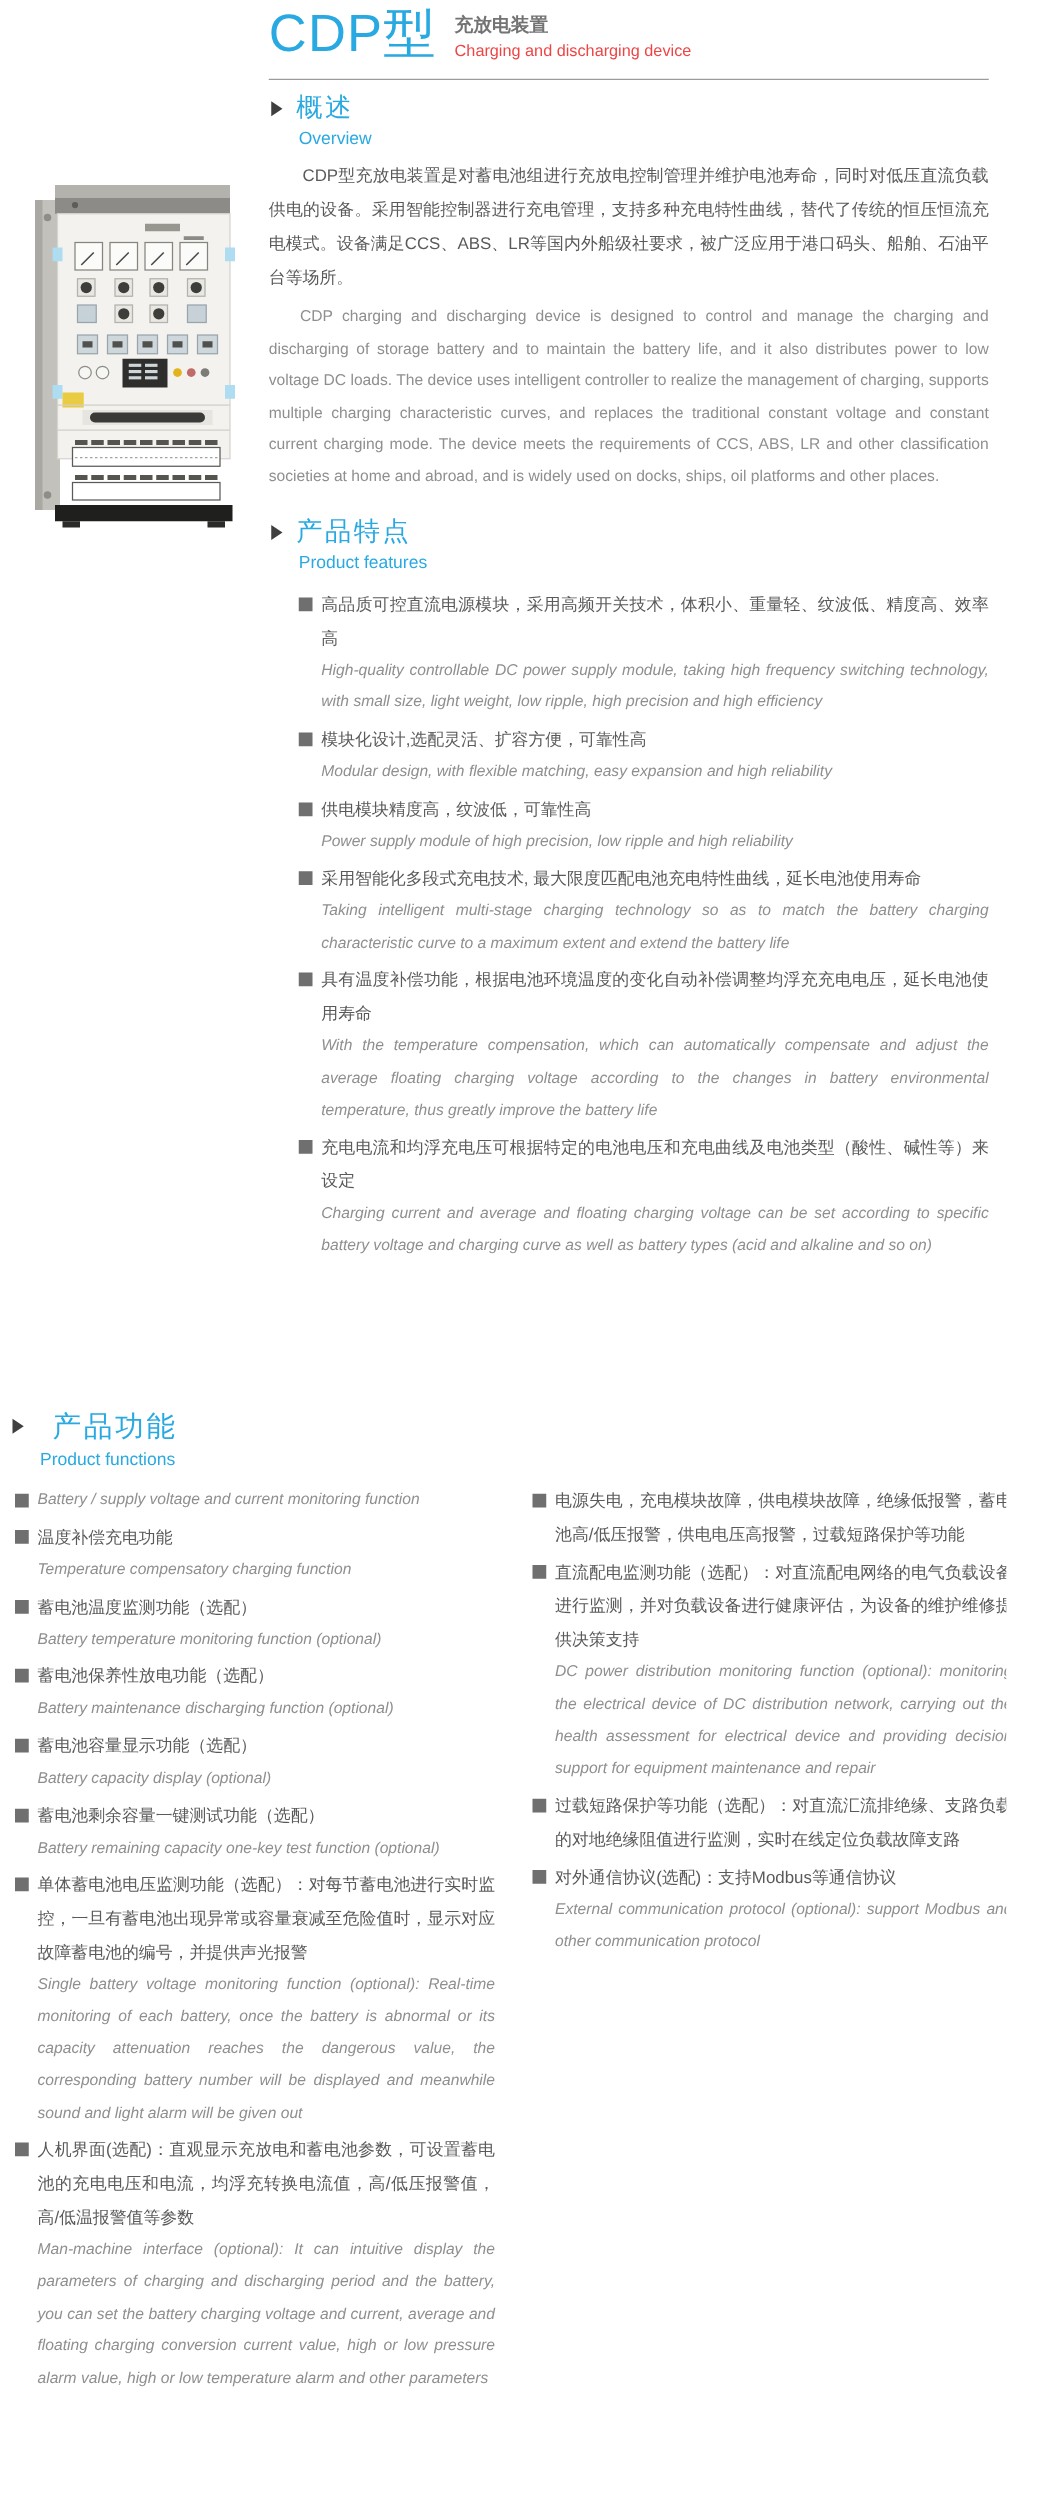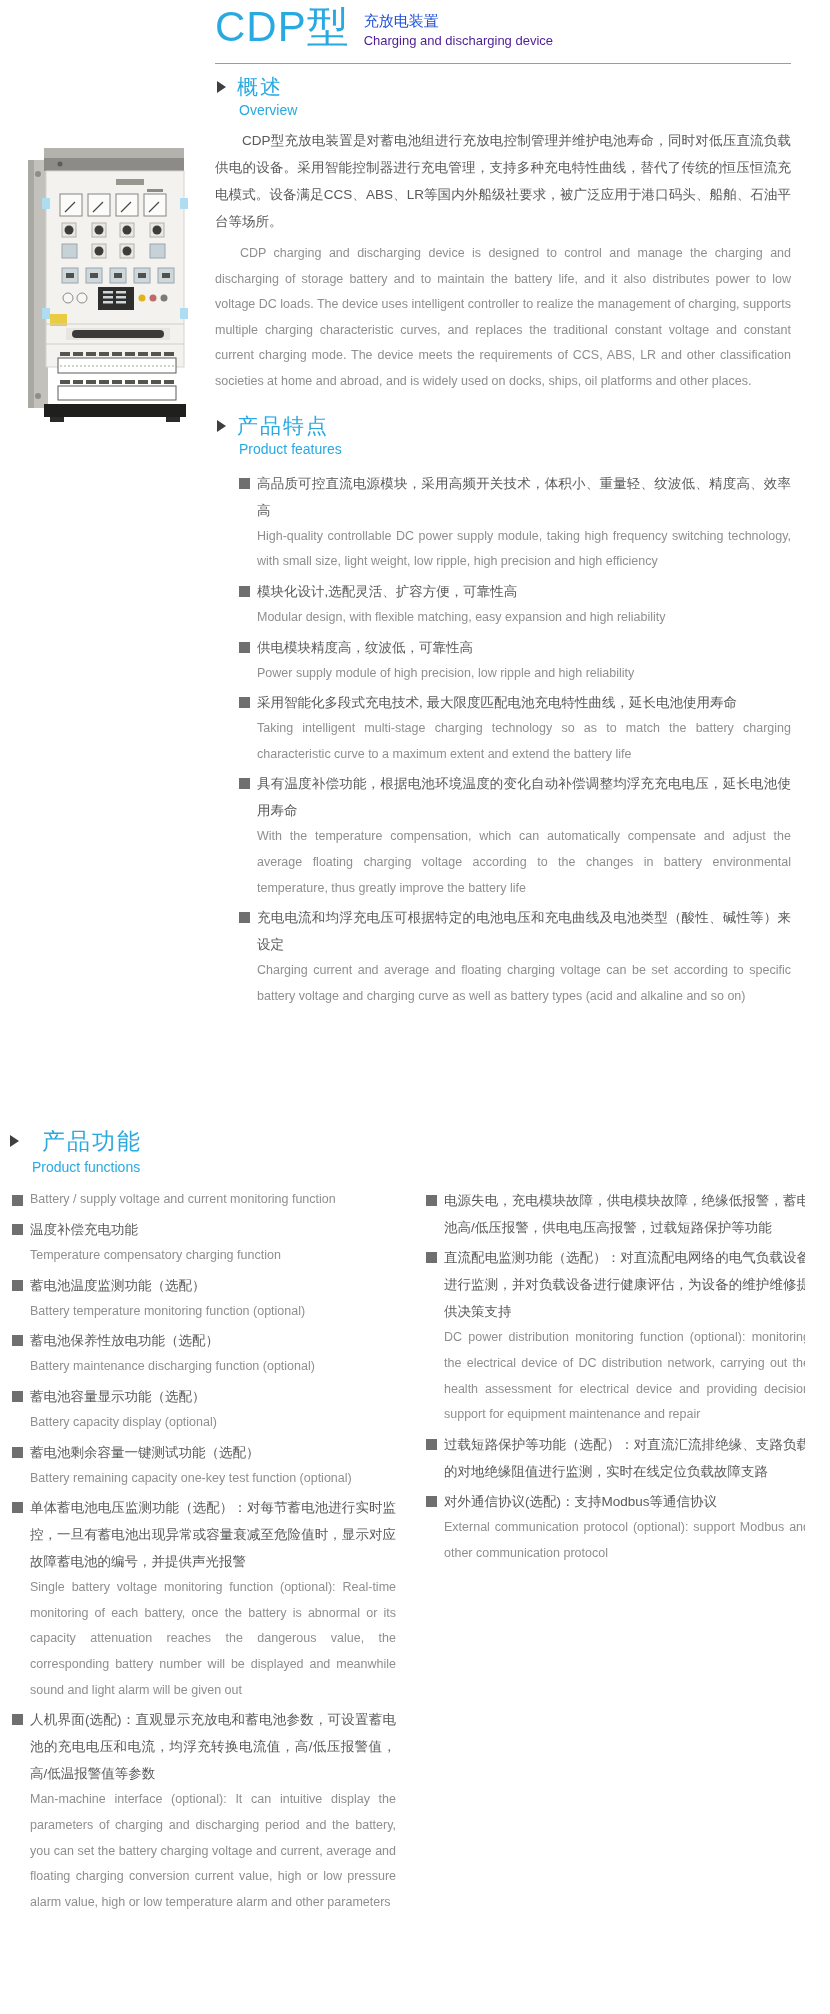--- a/index.html
+++ b/index.html
@@ -3,22 +3,22 @@
 <meta charset="utf-8">
 <style>
   html,body{margin:0;padding:0;background:#ffffff;}
   body{font-family:"Liberation Sans","DejaVu Sans",sans-serif;}
   .page{position:relative;width:805px;height:2014px;background:#fff;overflow:hidden;}
 
   
   .brand{position:absolute;left:215px;top:4px;display:flex;align-items:flex-start;}
   .model{font-size:42px;line-height:1.1;color:#29a9e1;font-weight:400;letter-spacing:1px;}
   .title-block{margin-left:14px;margin-top:8px;}
-  .title-zh{font-size:15px;font-weight:normal;color:#1d4ed8;line-height:1.2;}
-  .title-en{font-size:13px;color:#4c1d95;margin-top:3px;line-height:1.2;}
+  .title-zh{font-size:15px;font-weight:bold;color:#737373;line-height:1.2;}
+  .title-en{font-size:13px;color:#ef4444;margin-top:3px;line-height:1.2;}
   .divider{position:absolute;left:215px;top:63px;width:576px;border-top:1px solid #9c9c9c;}
 
   
   .photo{position:absolute;left:20px;top:110px;width:170px;height:314px;}
 
   
   .top-content{position:absolute;left:215px;top:74px;width:576px;}
   .functions{position:absolute;left:8px;top:1128px;width:812px;}
 
   .section-head{display:flex;align-items:flex-start;}
@@ -30,21 +30,21 @@
 
   .para-zh{font-size:13.5px;color:#5a5a5a;line-height:2.0;text-align:justify;text-indent:2em;margin:4px 0 0 0;}
   .para-en{font-size:12.5px;color:#8f8f8f;line-height:2.05;text-align:justify;text-indent:2em;margin:6px 0 0 0;}
 
   .features-list{margin:12px 0 0 24px;}
   .functions .features-list{margin:4px 0 0 4px;}
   .bullet{display:flex;margin-top:3px;}
   .sq{flex:0 0 auto;width:11px;height:11px;background:#6f6f6f;margin:8px 7px 0 0;}
   .b-body{flex:1 1 auto;min-width:0;}
   .b-zh{font-size:13.5px;color:#5a5a5a;line-height:2.0;text-align:justify;margin:0;}
-  .b-en{font-size:12.5px;color:#8f8f8f;line-height:2.05;text-align:justify;margin:0;}
+  .b-en{font-size:12.5px;color:#8f8f8f;line-height:2.05;text-align:justify;margin:0;font-style:italic;}
 
   .cols{display:flex;margin-top:8px;}
   .col-left{width:388px;}
   .col-right{width:388px;margin-left:26px;}
 </style>
 </head>
 <body>
 
 <div class="page">
 

